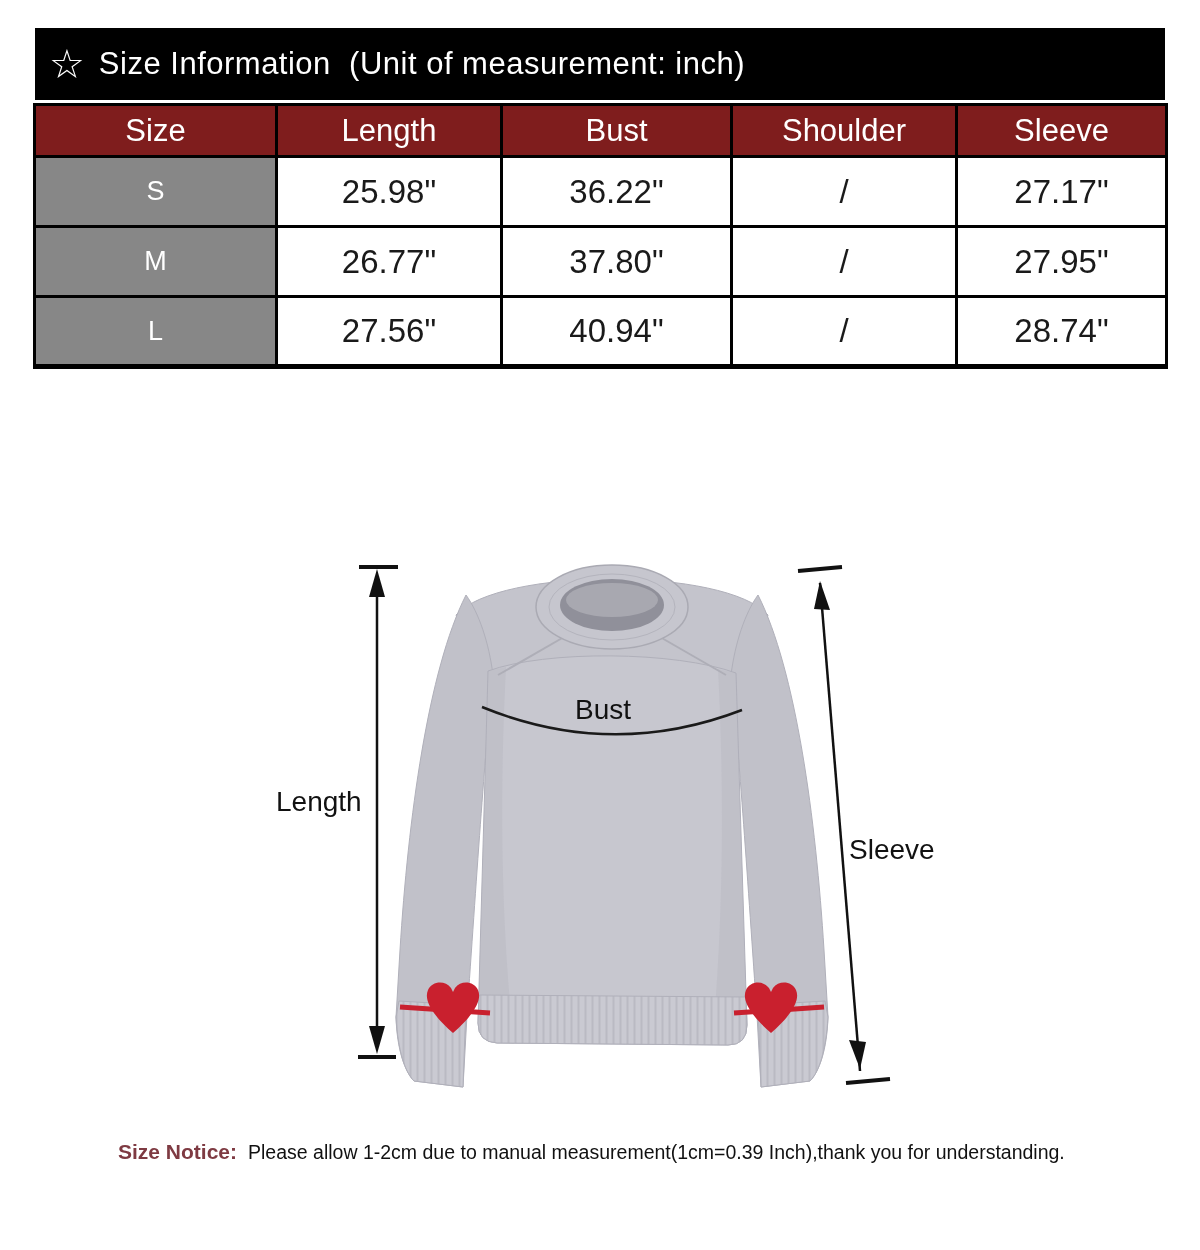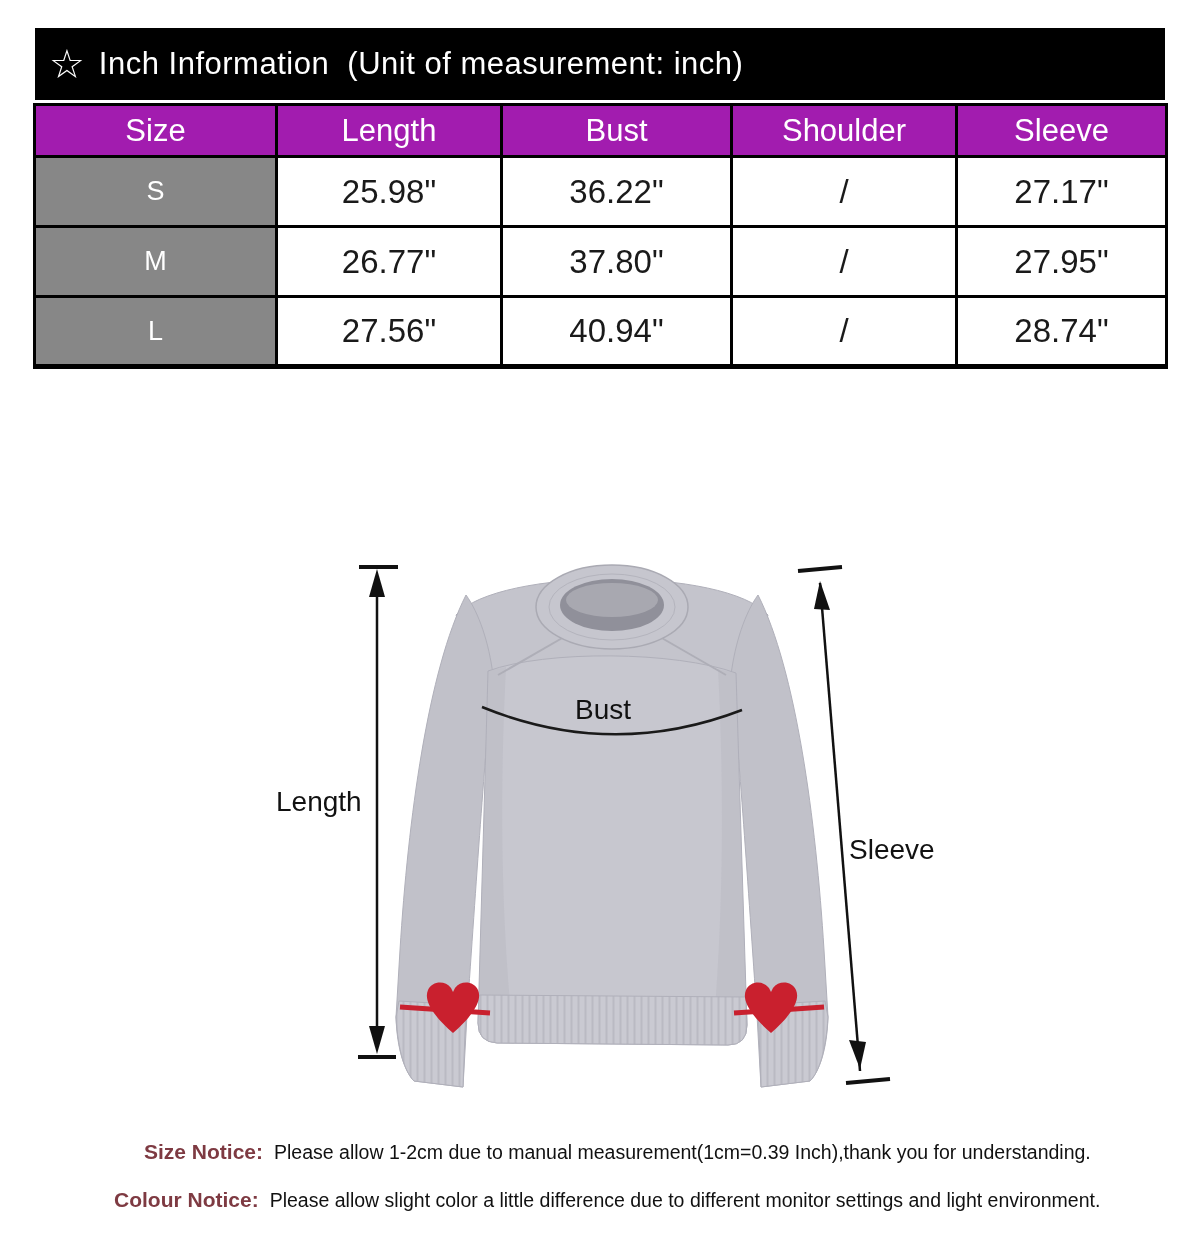--- a/index.html
+++ b/index.html
@@ -24,45 +24,45 @@
     position:absolute;left:33px;top:103px;width:1132px;
     border-collapse:collapse;table-layout:fixed;
     border:3px solid #000;border-bottom:5px solid #000;
   }
   table.size-table th, table.size-table td{
     border:3px solid #000;text-align:center;vertical-align:middle;padding:0;
   }
   table.size-table thead tr{height:52px;}
   table.size-table tbody tr{height:70px;}
   table.size-table th{
-    background:#a21caf;color:#ffffff;font-size:31px;font-weight:normal;
+    background:#7f1d1d;color:#ffffff;font-size:31px;font-weight:normal;
   }
   table.size-table td{background:#ffffff;color:#1a1a1a;font-size:33px;}
   table.size-table td.size-cell{background:#878787;color:#ffffff;font-size:27px;}
   
   svg.sweater-svg{position:absolute;left:260px;top:555px;width:700px;height:545px;}
   .diagram-label{position:absolute;color:#111;white-space:nowrap;}
   .lbl-length{left:276px;top:786px;font-size:28px;}
   .lbl-bust{left:575px;top:694px;font-size:28px;}
   .lbl-sleeve{left:849px;top:834px;font-size:28px;}
   
   .notice{position:absolute;margin:0;white-space:nowrap;}
   .notice .notice-label{color:#7e3a42;font-weight:bold;font-size:21px;}
   .notice .notice-text{color:#111;font-size:19.5px;margin-left:11px;}
-  .notice-size{left:118px;top:1140px;margin-left:26px;}
+  .notice-size{left:118px;top:1140px;}
   .notice-colour{left:114px;top:1188px;}
 </style>
 </head>
 <body>
 
 <div class="page">
 
   <header class="title-bar">
     <span class="star">☆</span>
-    <span class="title-text">Inch Information  (Unit of measurement: inch)</span>
+    <span class="title-text">Size Information  (Unit of measurement: inch)</span>
   </header>
 
   <table class="size-table">
     <colgroup>
       <col style="width:242px">
         <col style="width:225px">
         <col style="width:230px">
       <col style="width:225px">
         <col style="width:210px">
     </colgroup>
@@ -165,17 +165,14 @@
     </g>
   </svg>
 
   <div class="diagram-label lbl-length">Length</div>
   <div class="diagram-label lbl-bust">Bust</div>
   <div class="diagram-label lbl-sleeve">Sleeve</div>
 
   <p class="notice notice-size">
     <span class="notice-label">Size Notice:</span><span class="notice-text">Please allow 1-2cm due to manual measurement(1cm=0.39 Inch),thank you for understanding.</span>
   </p>
-  <p class="notice notice-colour">
-    <span class="notice-label">Colour Notice:</span><span class="notice-text">Please allow slight color  a little difference due to different monitor settings and light environment.</span>
-  </p>
 
 </div>
 
 </body></html>

